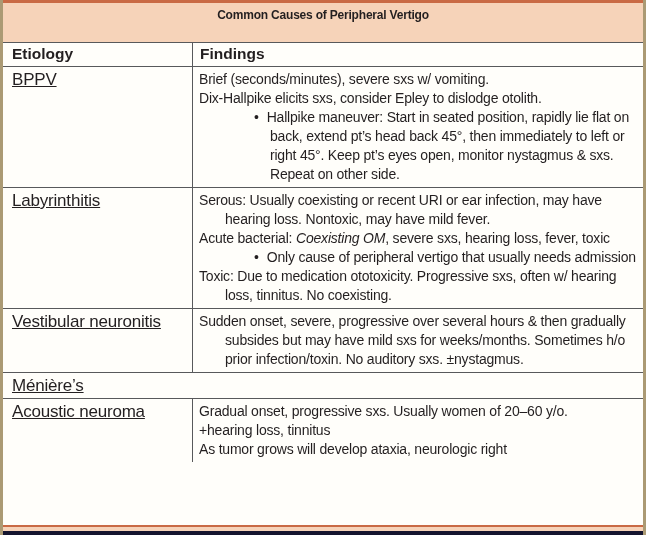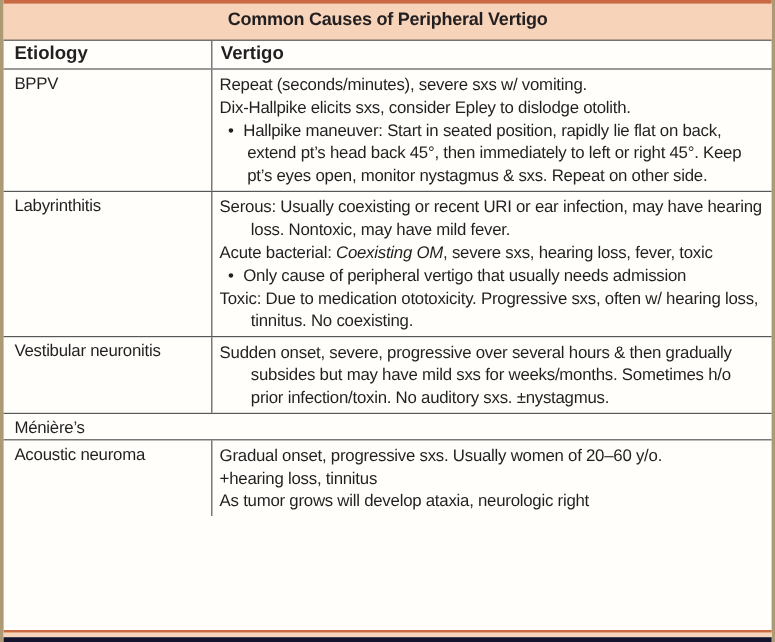--- a/index.html
+++ b/index.html
@@ -25,84 +25,86 @@
     border-right: 3px solid var(--frame-border);
     display: flex;
     flex-direction: column;
   }
   .titlebar {
     background: var(--title-bar-bg);
     border-top: 3px solid var(--accent-line);
     border-bottom: 1px solid var(--grid-line);
     text-align: center;
     font-weight: bold;
-    font-size: 15px;
+    font-size: 12px;
     letter-spacing: -0.2px;
-    padding: 5px 0 8px 0;
+    padding: 5px 0 20px 0;
   }
   .header-row, .row {
     display: grid;
     grid-template-columns: 173px 1fr;
+    gap: 16px;
   }
   .header-row {
     border-bottom: 1px solid var(--grid-line);
   }
   .header-cell {
     font-weight: bold;
     font-size: 15.5px;
     padding: 2px 4px 3px 9px;
   }
   .header-cell.findings-col {
     border-left: 1px solid var(--grid-line);
     padding-left: 7px;
   }
   .rows { flex: 1 1 auto; }
   .row + .row { border-top: 1px solid var(--grid-line); }
   .etiology {
-    font-size: 14px;
+    font-size: 17px;
     letter-spacing: -0.2px;
     padding: 3px 4px 2px 9px;
+    text-decoration: underline;
   }
   .findings {
     border-left: 1px solid var(--grid-line);
     font-size: 14px;
     letter-spacing: -0.2px;
     line-height: 19px;
     padding: 3px 6px 3px 6px;
   }
   .line.hang   { padding-left: 26px; text-indent: -26px; }
-  .line.bullet { padding-left: 23px; text-indent: -16px; }
+  .line.bullet { padding-left: 23px; text-indent: -16px; margin-left: 48px; }
   .bullet-marker { display: inline; margin-right: 8px; }
   .italic { font-style: italic; text-align: center; }
   .bottom-strip {
     height: 6px;
     background: var(--title-bar-bg);
     border-top: 2px solid var(--accent-line);
   }
   .bottom-bar {
     height: 4px;
     background: var(--bottom-bar);
   }
 </style>
 </head>
 <body>
 
 <div class="page">
   <div class="titlebar">Common Causes of Peripheral Vertigo</div>
 
   <div class="header-row">
     <div class="header-cell">Etiology</div>
-    <div class="header-cell findings-col">Vertigo</div>
+    <div class="header-cell findings-col">Findings</div>
   </div>
 
   <div class="rows" id="rows">
       <div class="row">
         <div class="etiology">BPPV</div>
         <div class="findings">
-          <div class="line plain"><span>Repeat (seconds/minutes), severe sxs w/ vomiting.</span></div>
+          <div class="line plain"><span>Brief (seconds/minutes), severe sxs w/ vomiting.</span></div>
           <div class="line plain"><span>Dix-Hallpike elicits sxs, consider Epley to dislodge otolith.</span></div>
           <div class="line bullet"><span class="bullet-marker">•</span><span>Hallpike maneuver: Start in seated position, rapidly lie flat on back, extend pt’s head back 45°, then immediately to left or right 45°. Keep pt’s eyes open, monitor nystagmus &amp; sxs. Repeat on other side.</span></div>
         </div>
       </div>
       <div class="row">
         <div class="etiology">Labyrinthitis</div>
         <div class="findings">
           <div class="line hang"><span>Serous: Usually coexisting or recent URI or ear infection, may have hearing loss. Nontoxic, may have mild fever.</span></div>
           <div class="line plain"><span>Acute bacterial: </span><span class="italic">Coexisting OM</span><span>, severe sxs, hearing loss, fever, toxic</span></div>
           <div class="line bullet"><span class="bullet-marker">•</span><span>Only cause of peripheral vertigo that usually needs admission</span></div>

